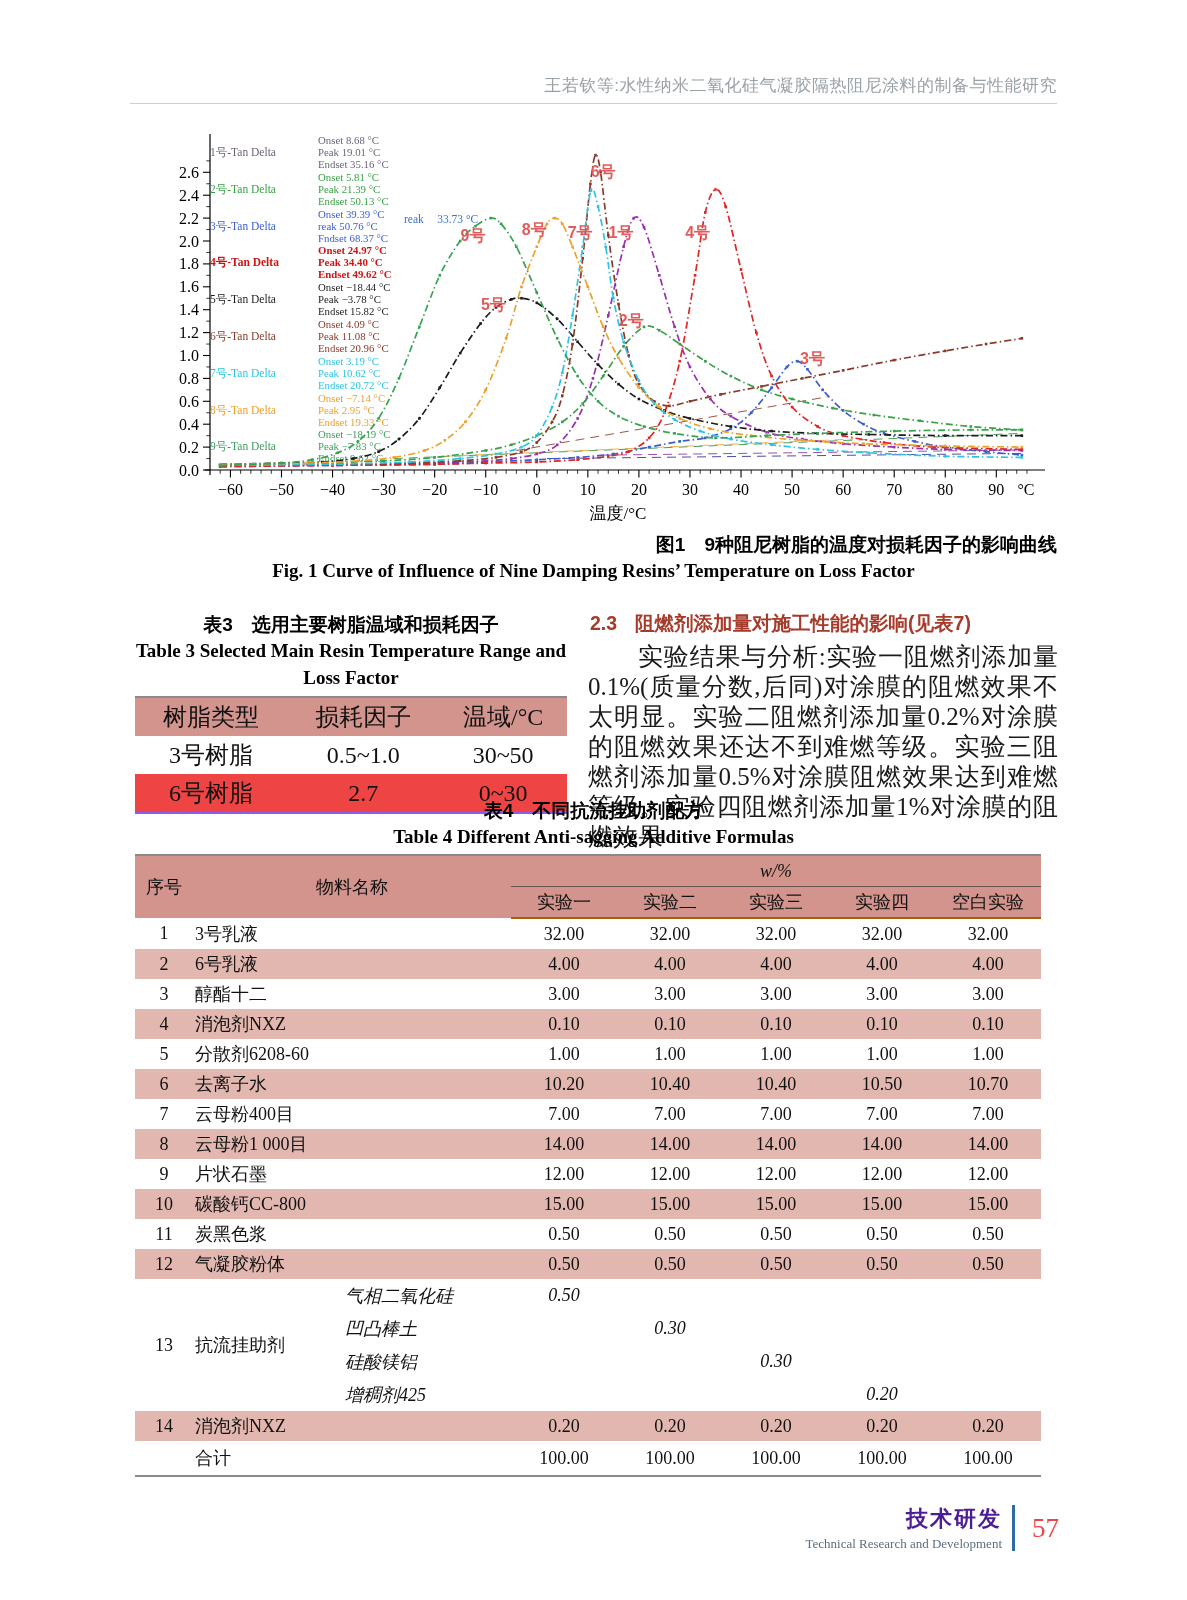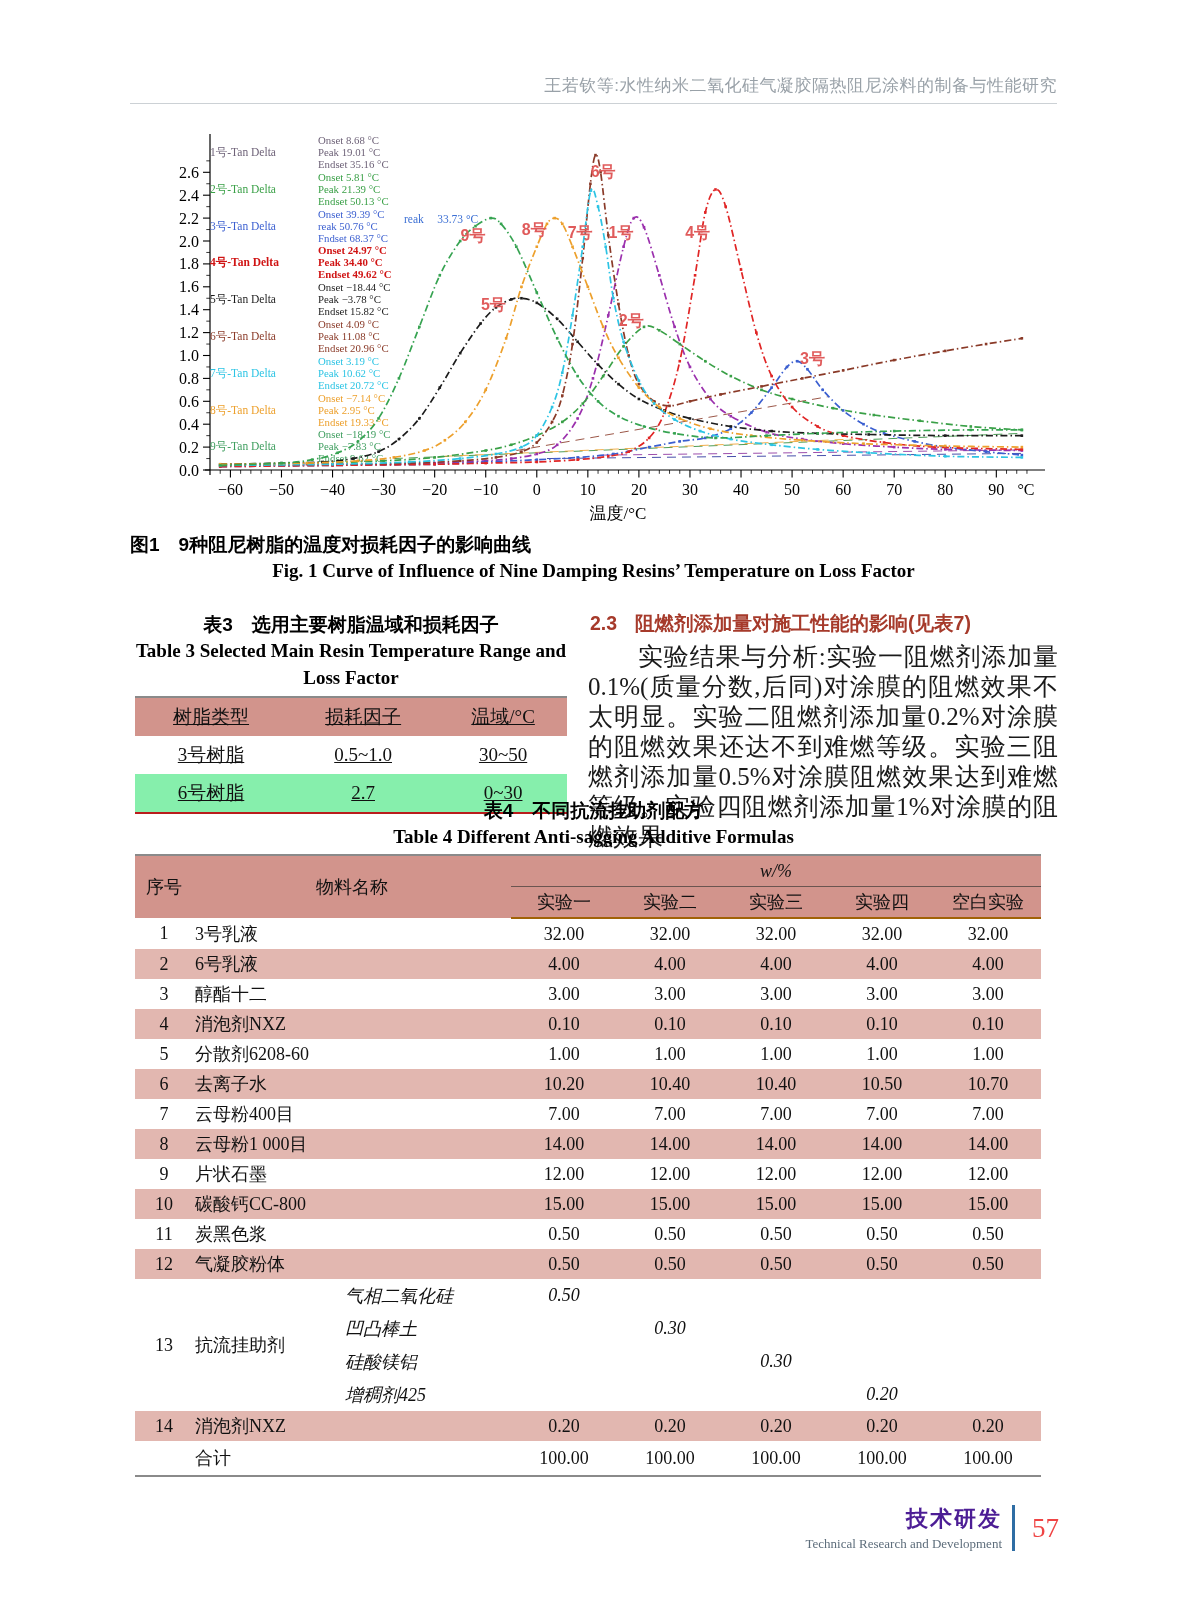--- a/index.html
+++ b/index.html
@@ -7,31 +7,31 @@
         font-family:"Liberation Serif",serif;color:#111;overflow:hidden;}
 
   .header-text{position:absolute;top:74px;right:130px;
     font-family:"Liberation Sans",sans-serif;font-size:17px;color:#99a1a8;letter-spacing:.5px;}
   .header-rule{position:absolute;top:103px;left:130px;width:927px;height:1px;background:#ccd1d5;}
 
   .chart-wrap{position:absolute;left:150px;top:120px;width:900px;height:405px;}
 
   .cap-cn{font-family:"Liberation Sans",sans-serif;font-weight:bold;font-size:19px;color:#000;}
   .cap-en{font-family:"Liberation Serif",serif;font-weight:bold;font-size:19px;color:#000;}
-  .fig-cap-cn{position:absolute;top:532px;left:130px;width:927px;text-align:left;}
+  .fig-cap-cn{position:absolute;top:532px;left:130px;width:927px;text-align:right;}
   .fig-cap-en{position:absolute;top:560px;left:130px;width:927px;text-align:center;}
 
   .t3-cap-cn{position:absolute;top:612px;left:135px;width:432px;text-align:center;}
   .t3-cap-en1{position:absolute;top:640px;left:135px;width:432px;text-align:center;}
   .t3-cap-en2{position:absolute;top:667px;left:135px;width:432px;text-align:center;}
   table.t3{position:absolute;top:696px;left:135px;width:432px;border-collapse:collapse;
-    font-size:19px;border-top:2px solid #8a8a8a;border-bottom:2px solid #b91c1c;text-decoration:underline;}
+    font-size:24px;border-top:2px solid #8a8a8a;border-bottom:2px solid #8b5cf6;}
   .t3 td{text-align:center;height:36px;}
   .t3 tr.hd{background:#d2948c;}
-  .t3 tr.alt{background:#86efac;border-radius:8px;}
+  .t3 tr.alt{background:#ef4444;border-radius:8px;}
 
   .sec-head{position:absolute;left:590px;top:610px;width:470px;
     font-family:"Liberation Sans",sans-serif;font-weight:bold;font-size:19.5px;color:#a63a2b;}
   .sec-head .no{margin-right:18px;}
   .sec-body{position:absolute;left:588px;top:642px;width:470px;font-size:25px;
     line-height:30px;text-align:justify;text-indent:2em;color:#1a1a1a;}
 
   .t4-cap-cn{position:absolute;top:798px;left:130px;width:927px;text-align:center;}
   .t4-cap-en{position:absolute;top:826px;left:130px;width:927px;text-align:center;}
   table.t4{position:absolute;top:854px;left:135px;width:906px;border-collapse:collapse;

